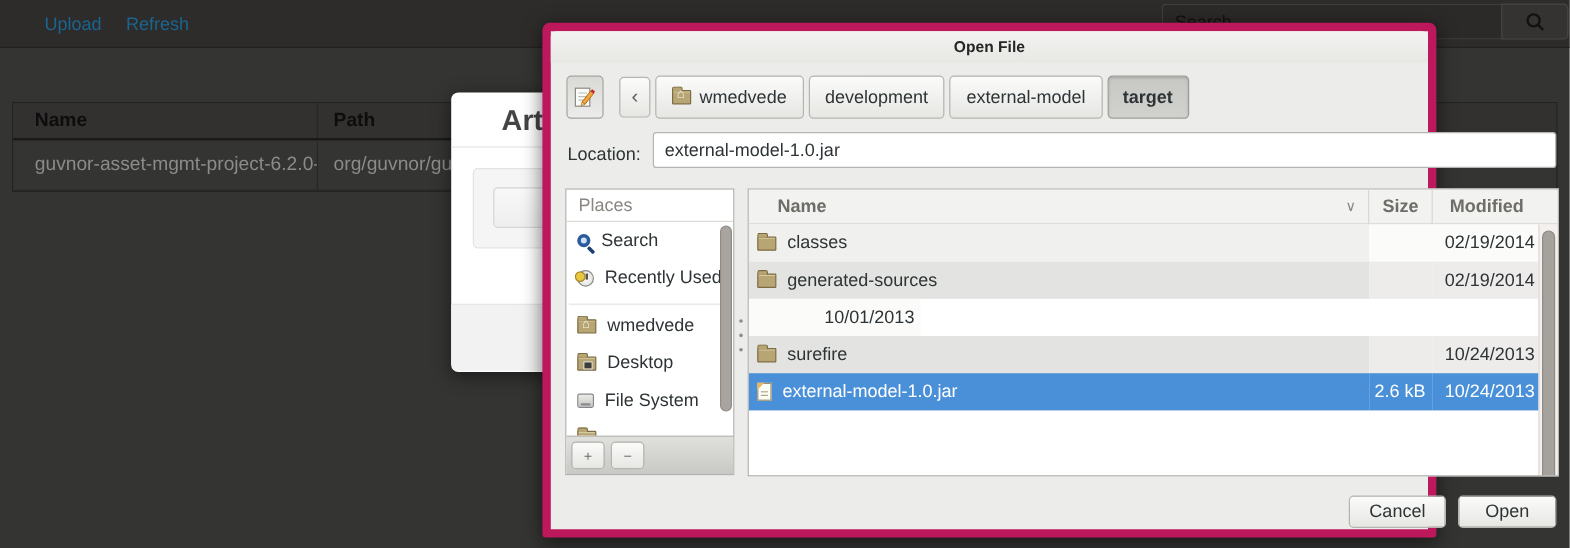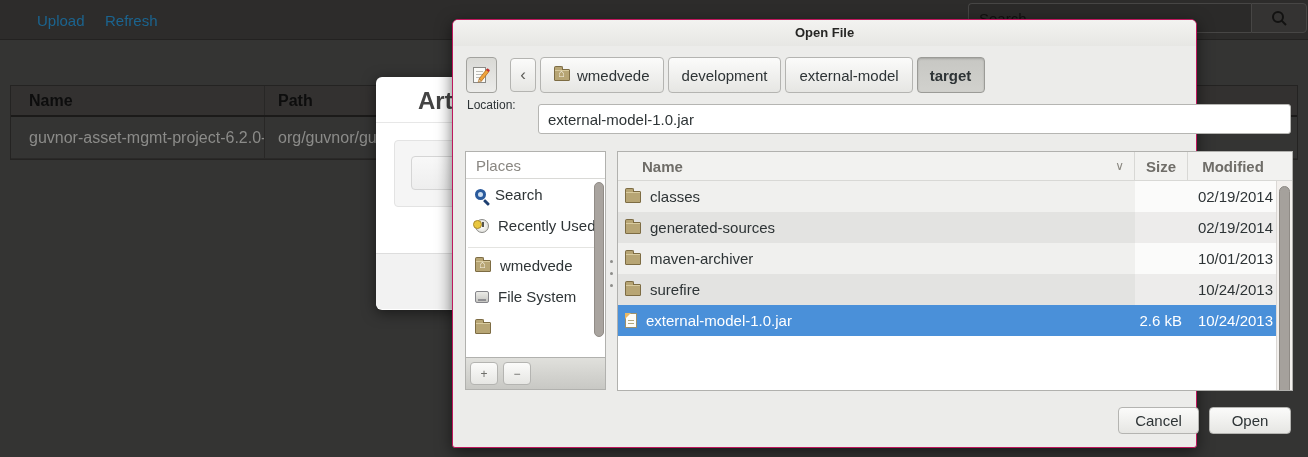--- a/index.html
+++ b/index.html
@@ -36,35 +36,35 @@
   .bmodal-title { font-size:24px; font-weight:bold; color:#444444;margin-left:24px; }
   .bmodal-body { position:relative; height:130px; }
   .bwell { position:absolute; left:18px; top:17px; width:380px; height:67px;
            background:#f5f5f5; border:1px solid #e3e3e3; border-radius:4px; }
   .bfile-btn { position:absolute; left:16px; top:15px; width:240px; height:34px;
                background:linear-gradient(#f8f8f8,#eeeeee); border:1px solid #d5d5d5; border-radius:4px; cursor:pointer; }
   .bmodal-footer { height:56px; background:#f2f2f2; border-top:1px solid #dddddd; border-radius:0 0 6px 6px; }
 
   
   .gtk { position:absolute; left:452px; top:19px; width:745px; height:429px;
-         background:#ececea; border:1px solid #be185d; border-radius:6px 6px 3px 3px;
+         background:#ececea; border:7px solid #be185d; border-radius:6px 6px 3px 3px;
          box-shadow:0 4px 16px rgba(0,0,0,0.55); z-index:10; color:#2e3436; font-size:15px; }
   .gtk-titlebar { height:26px; line-height:26px; text-align:center; font-size:13px; font-weight:bold;
                   color:#262624; background:linear-gradient(#f3f3f1,#e7e7e4); border-radius:5px 5px 0 0; }
   .gtk-btn { background:linear-gradient(#fbfbfa,#e6e6e3); border:1px solid #b4b4b1; border-radius:4px;
              color:#2e3436; font-size:15px; font-family:inherit; cursor:pointer;
              display:inline-flex; align-items:center; justify-content:center; }
   .btn-pencil { position:absolute; left:13px; top:37px; width:31px; height:36px;
                 background:linear-gradient(#d9d9d5,#ececea); border-color:#a2a29e; }
   .btn-back { position:absolute; left:57px; top:38px; width:26px; height:34px; color:#5c5c58; font-size:17px; }
   .crumbs { position:absolute; left:87px; top:37px; height:36px; display:flex; gap:4px; }
   .crumb { padding:0 13px; height:36px; gap:7px; }
   .crumb-active { background:linear-gradient(#c7c7c3,#d1d1cd); border-color:#9b9b97; font-weight:bold;
                   box-shadow:inset 0 1px 2px rgba(0,0,0,0.18);padding-left:12px; }
-  .loc-label { position:absolute; left:14px; top:78px; font-size:12px; }
+  .loc-label { position:absolute; left:14px; top:94px; font-size:15px; }
   .loc-entry { position:absolute; left:85px; top:84px; width:753px; height:30px; background:#fff;
                border:1px solid #b5b5b2; border-radius:3px; padding:0 9px; font-size:15px;
                color:#2e3436; font-family:inherit; outline:none; }
 
   
   .places { position:absolute; left:12px; top:131px; width:141px; height:239px;
             border:1px solid #b1b1ae; background:#ffffff; }
   .places-list { height:205px; overflow:hidden; position:relative; }
   .places-header { height:27px; line-height:27px; padding-left:10px; font-weight:normal; color:#8a8782;
                    border-bottom:1px solid #d9d9d6; }
@@ -222,20 +222,24 @@
         <div class="place-item">
           <span class="i-clock"></span>
           <span>Recently Used</span>
         </div>
         <div class="place-sep"></div>
         <div class="place-item">
           <span class="i-folder i-home"></span>
           <span>wmedvede</span>
         </div>
         <div class="place-item">
+          <span class="i-folder i-desktop"></span>
+          <span>Desktop</span>
+        </div>
+        <div class="place-item">
           <span class="i-drive"></span>
           <span>File System</span>
         </div>
         <div class="place-item">
           <span class="i-folder"></span>
           <span></span>
         </div>
         <div class="places-scroll"></div>
       </div>
       <div class="places-toolbar">
@@ -275,24 +279,20 @@
       </div>
       <div class="frow r-dark">
         <div class="fc-name">
             <span class="i-folder"></span>
           <span>generated-sources</span>
           </div>
         <div class="fc-size"></div>
         <div class="fc-mod">02/19/2014</div>
       </div>
       <div class="frow r-light">
-        <div class="fc-name">
-            <span class="i-folder"></span>
-          <span>maven-archiver</span>
-          </div>
         <div class="fc-size"></div>
         <div class="fc-mod">10/01/2013</div>
       </div>
       <div class="frow r-dark">
         <div class="fc-name">
             <span class="i-folder"></span>
           <span>surefire</span>
           </div>
         <div class="fc-size"></div>
         <div class="fc-mod">10/24/2013</div>

